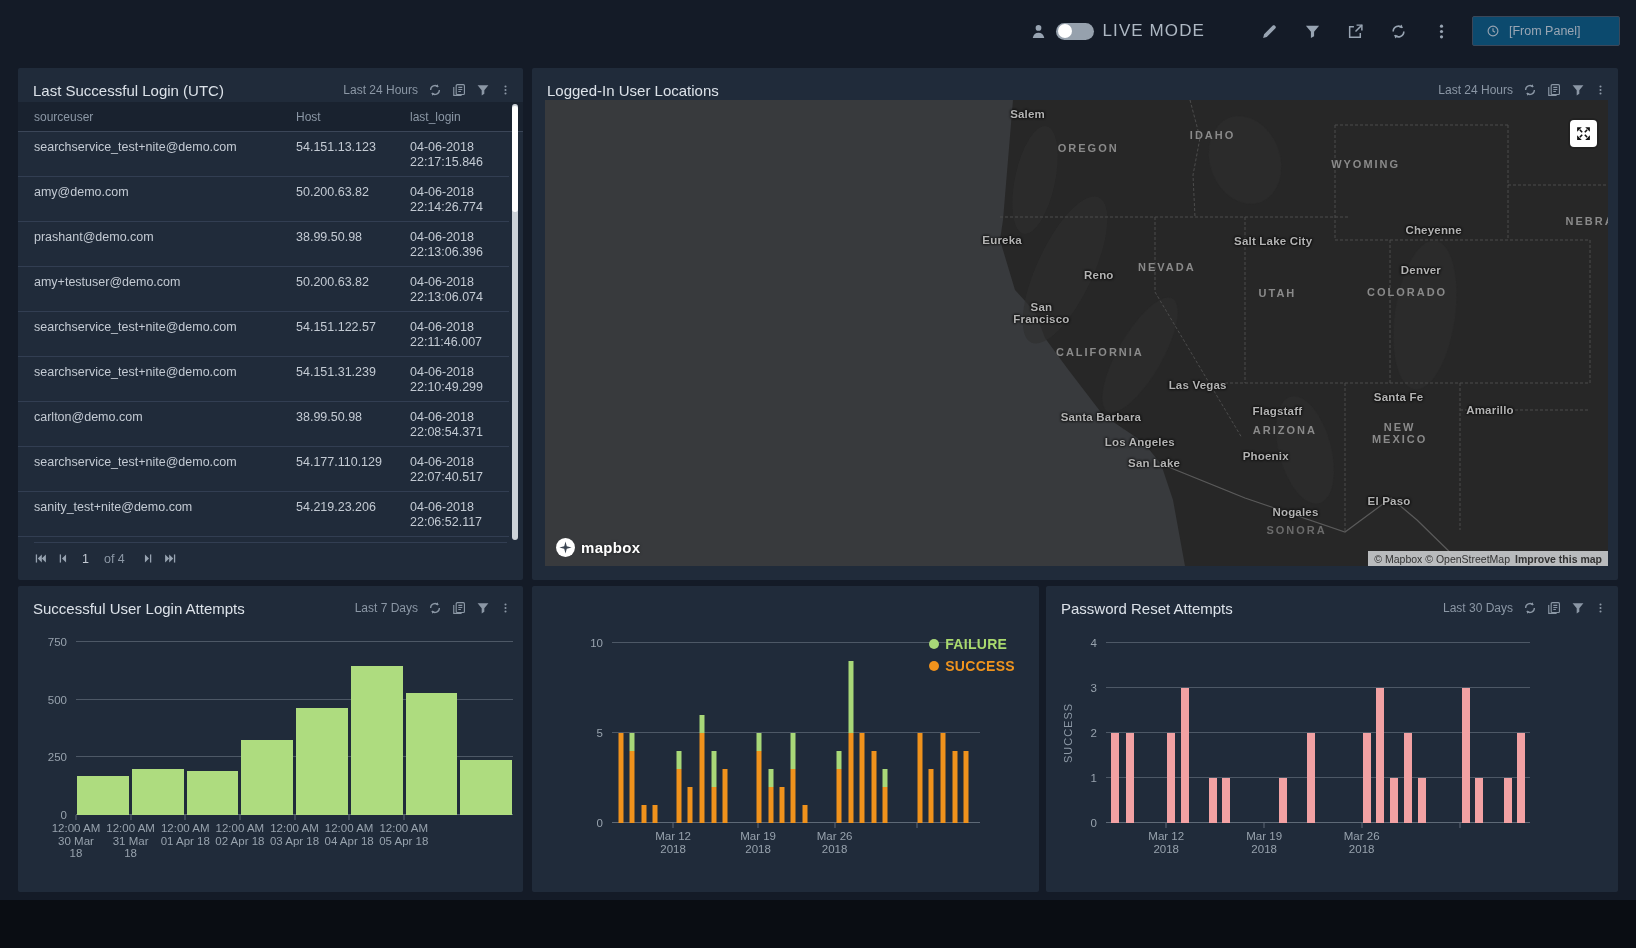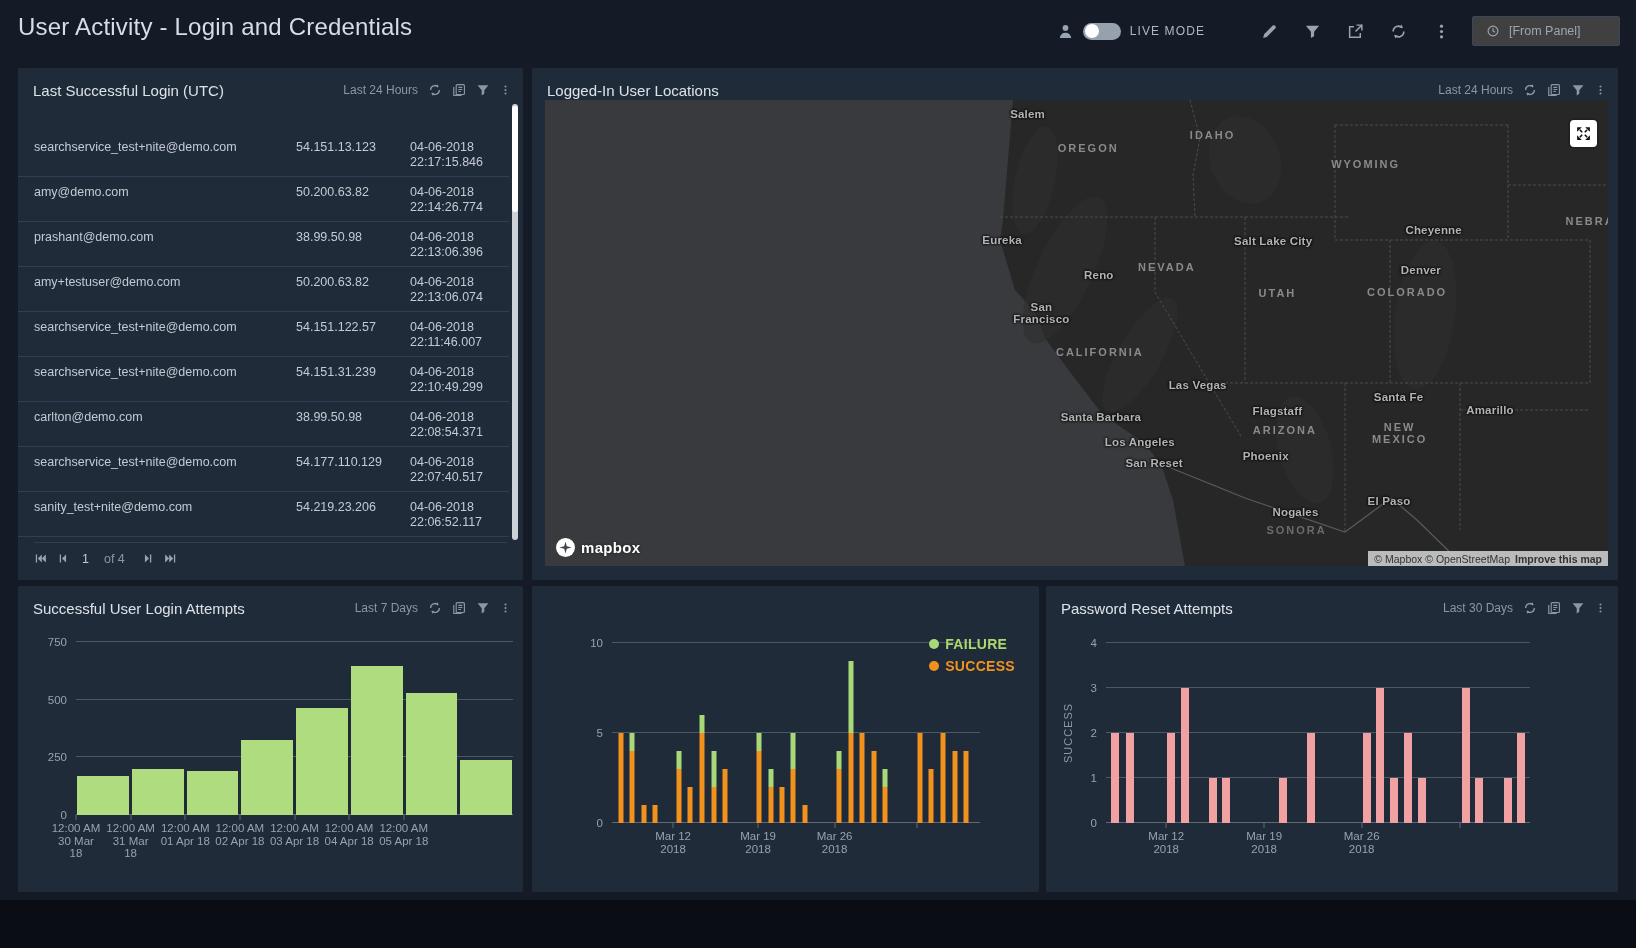--- a/index.html
+++ b/index.html
@@ -9,23 +9,23 @@
 
   
   .topbar { position:absolute; left:0; top:0; width:100%; height:62px; }
   .page-title { position:absolute; left:18px; top:13px; font-size:24px; font-weight:500; color:#d6dde5; letter-spacing:.2px; }
   .topbar-right { position:absolute; right:16px; top:0; height:62px; display:flex; align-items:center; }
   .tb-icon { width:17px; height:17px; color:#98a4b2; display:inline-block; }
   .tb-icon svg { width:100%; height:100%; display:block; }
   .live-group { display:flex; align-items:center; gap:9px; margin-right:30px; }
   .toggle { width:38px; height:17px; border-radius:9px; background:#96a1ad; position:relative; cursor:pointer; }
   .toggle-knob { position:absolute; left:2px; top:1.5px; width:14px; height:14px; border-radius:50%; background:#ffffff; }
-  .live-label { font-size:12px; color:#aeb8c3; letter-spacing:1.1px; }
+  .live-label { font-size:17px; color:#aeb8c3; letter-spacing:1.1px; }
   .tb-btn { margin-left:26px; cursor:pointer; }
-  .time-box { margin-left:22px; display:flex; align-items:center; gap:9px; height:30px; padding:0 13px; border:1px solid #3a4759; background:#404040; border-radius:2px; color:#9aa6b4; font-size:12.5px; min-width:148px; cursor:pointer; }
+  .time-box { margin-left:22px; display:flex; align-items:center; gap:9px; height:30px; padding:0 13px; border:1px solid #3a4759; background:#0c4a6e; border-radius:2px; color:#9aa6b4; font-size:12.5px; min-width:148px; cursor:pointer; }
   .time-box .tb-icon { width:14px; height:14px; }
 
   
   .panel { position:absolute; background:#202b3a; border-radius:2px; }
   #panel-table  { left:18px;   top:68px;  width:505px;  height:512px; }
   #panel-map    { left:532px;  top:68px;  width:1086px; height:512px; }
   #panel-chart1 { left:18px;   top:586px; width:505px;  height:306px; }
   #panel-chart2 { left:532px;  top:586px; width:507px;  height:306px; }
   #panel-chart3 { left:1046px; top:586px; width:572px;  height:306px; }
   .panel-header { position:absolute; left:0; top:0; right:0; height:34px; display:flex; align-items:center; padding:10px 12px 0 15px; }
@@ -88,21 +88,20 @@
   .leg-dot { width:10px; height:10px; border-radius:50%; }
   .leg-label { font-size:14px; font-weight:600; letter-spacing:.3px; }
   .ylabel-rot { position:absolute; left:22px; top:147px; transform:translate(-50%,-50%) rotate(-90deg); font-size:11px; color:#8d99a6; letter-spacing:1px; }
 
   .bottom-strip { position:absolute; left:0; right:0; top:900px; height:48px; background:#0a0d13; }
 </style>
 </head>
 <body>
 
 <div class="topbar">
-  <div class="page-title">User Activity - Login and Credentials</div>
   <div class="topbar-right">
     <div class="live-group">
       <span class="tb-icon ic">
           <svg viewBox="0 0 16 16" fill="currentColor">
             <circle cx="8" cy="4.6" r="2.7"></circle>
             <path d="M2.6 14c.5-3.2 2.7-4.9 5.4-4.9s4.9 1.7 5.4 4.9z"></path>
           </svg>
         </span>
       <div class="toggle">
           <div class="toggle-knob"></div>
@@ -177,20 +176,25 @@
           </svg>
         </span>
       <span class="hicon ic kebab">
           <svg viewBox="0 0 16 16" fill="currentColor">
             <circle cx="8" cy="3" r="1.5"></circle>
             <circle cx="8" cy="8" r="1.5"></circle>
             <circle cx="8" cy="13" r="1.5"></circle>
           </svg>
         </span>
     </div>
+  </div>
+  <div class="thead">
+    <span class="th td1">sourceuser</span>
+    <span class="th td2">Host</span>
+    <span class="th td3">last_login</span>
   </div>
   <div class="tbody">
       <div class="trow">
         <div class="td td1">searchservice_test+nite@demo.com</div>
         <div class="td td2">54.151.13.123</div>
         <div class="td td3">04-06-2018
 22:17:15.846</div>
       </div>
       <div class="trow">
         <div class="td td1">amy@demo.com</div>
@@ -353,21 +357,21 @@
         <div class="map-label city-label" style="left: 43%; top: 30%;">Eureka</div>
         <div class="map-label city-label" style="left: 52.1%; top: 37.6%;">Reno</div>
         <div class="map-label city-label" style="left: 46.7%; top: 45.8%;">San
 Francisco</div>
         <div class="map-label city-label" style="left: 68.5%; top: 30.2%;">Salt Lake City</div>
         <div class="map-label city-label" style="left: 83.6%; top: 27.8%;">Cheyenne</div>
         <div class="map-label city-label" style="left: 82.4%; top: 36.5%;">Denver</div>
         <div class="map-label city-label" style="left: 61.4%; top: 61.1%;">Las Vegas</div>
         <div class="map-label city-label" style="left: 52.3%; top: 68%;">Santa Barbara</div>
         <div class="map-label city-label" style="left: 55.3%; top: 73.3%; padding-left: 14px;">Los Angeles</div>
-        <div class="map-label city-label" style="left: 57.3%; top: 77.8%;">San Reset</div>
+        <div class="map-label city-label" style="left: 57.3%; top: 77.8%;">San Lake</div>
         <div class="map-label city-label" style="left: 68.9%; top: 66.7%;">Flagstaff</div>
         <div class="map-label city-label" style="left: 67.8%; top: 76.5%;">Phoenix</div>
         <div class="map-label city-label" style="left: 80.3%; top: 63.7%;">Santa Fe</div>
         <div class="map-label city-label" style="left: 88.9%; top: 66.5%;">Amarillo</div>
         <div class="map-label city-label" style="left: 79.4%; top: 86.1%;">El Paso</div>
         <div class="map-label city-label" style="left: 70.6%; top: 88.5%;">Nogales</div>
       </div>
     <div class="expand-btn">
       <svg viewBox="0 0 16 16">
         <path d="M2 2h4.4L2 6.4zM14 2v4.4L9.6 2zM2 14V9.6L6.4 14zM14 14H9.6L14 9.6z" fill="#111"></path>

